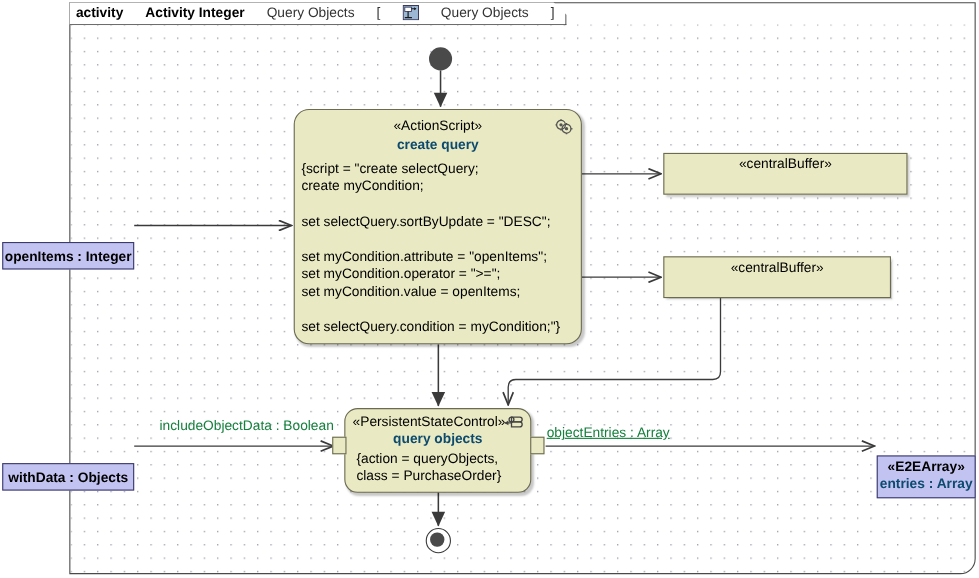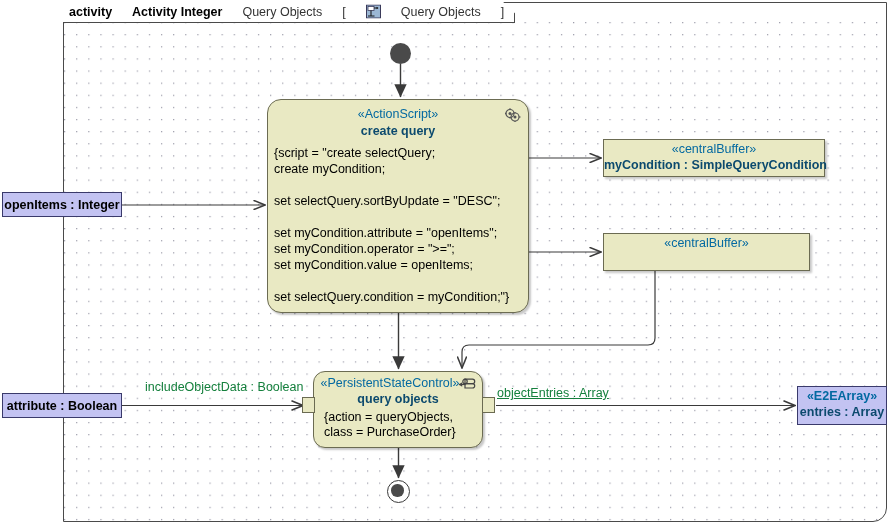--- a/index.html
+++ b/index.html
@@ -64,21 +64,21 @@
   
   .node{
     position:absolute;
     box-sizing:border-box;
     background:#e9e9c3;
     border:1.3px solid #6b6b52;
     text-align:center;
   }
   .node.rounded{border-radius:13px;}
   .stereo{
-    color:#0369a1;
+    color:#000000;
     font-size:12.5px;
     line-height:15px;
     white-space:nowrap;
   }
   .nname{
     font-weight:bold;
     font-size:12.5px;
     line-height:16px;
     color:#0c4a6e;
     white-space:nowrap;
@@ -129,20 +129,21 @@
 
   
   .param{
     position:absolute;
     box-sizing:border-box;
     background:#c3c3f2;
     border:1.3px solid #3a3a6b;
     display:flex;align-items:center;justify-content:center;
     font-weight:bold;font-size:12.5px;color:#000;
     white-space:nowrap;
+    margin-top:28px;
   }
   #param-openitems{left:2px; top:192px; width:120px; height:25px;}
   #param-withdata{left:2px; top:393px; width:120px; height:25px;}
   #param-entries{
     left:797px; top:386px; width:90px; height:39px;
     display:block;text-align:center;
   }
   #param-entries .stereo{margin-top:2px;}
   #param-entries .nname{margin-top:0px;}
 
@@ -287,21 +288,20 @@
           <line x1="11" y1="4.9" x2="11" y2="6.1"></line>
           <line x1="11" y1="13.9" x2="11" y2="15.1"></line>
           <line x1="15.2" y1="10" x2="16.4" y2="10"></line>
         </g>
       </svg>
     </span>
   </div>
 
   <div class="node buffer" id="buffer-mycondition">
     <div class="stereo">«centralBuffer»</div>
-    <div class="nname">myCondition : SimpleQueryCondition</div>
   </div>
 
   <div class="node buffer" id="buffer-selectquery">
     <div class="stereo">«centralBuffer»</div>
   </div>
 
   <div class="node rounded" id="action-query-objects">
     <div class="stereo">«PersistentStateControl»</div>
     <div class="nname">query objects</div>
     <div class="nbody">{action = queryObjects,
@@ -316,21 +316,21 @@
         </g>
         <path d="M4.2 5.3 L0.6 7.5 L4.2 9.7 Z" fill="#444"></path>
       </svg>
     </span>
   </div>
 
   <div class="pin" style="left:302px; top:397px;"></div>
   <div class="pin" style="left:482px; top:397px;"></div>
 
   <div class="param" id="param-openitems">openItems : Integer</div>
-  <div class="param" id="param-withdata">attribute : Boolean</div>
+  <div class="param" id="param-withdata">withData : Objects</div>
 
   <div class="param" id="param-entries">
     <div class="stereo">«E2EArray»</div>
     <div class="nname">entries : Array</div>
   </div>
 
   <div class="edge-label" id="label-includeobjectdata">includeObjectData : Boolean</div>
   <div class="edge-label" id="label-objectentries">objectEntries : Array</div>
 
   <div id="final-node"></div>

